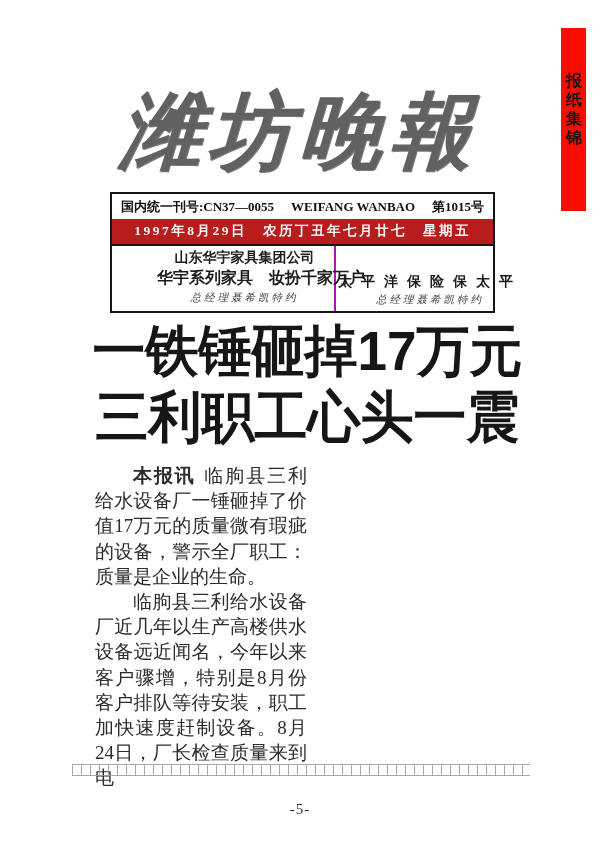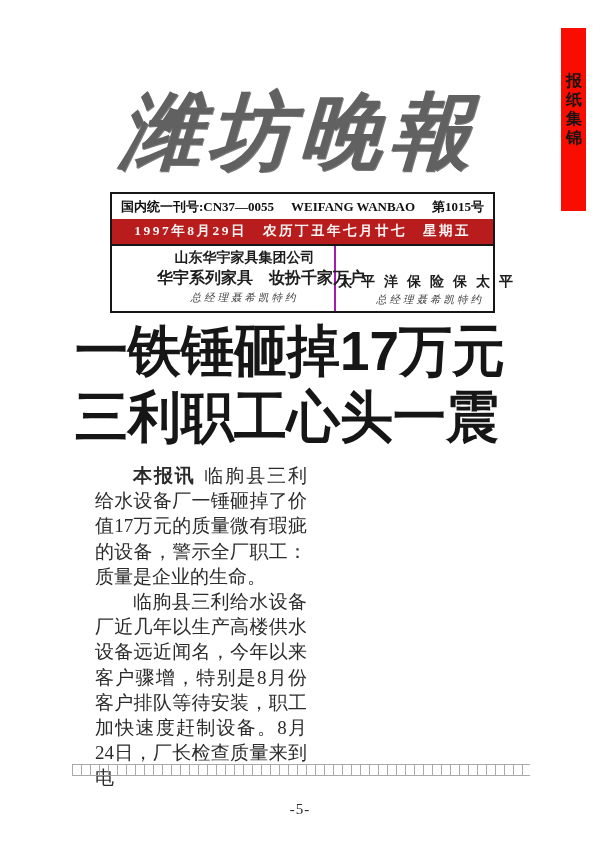--- a/index.html
+++ b/index.html
@@ -100,21 +100,21 @@
     letter-spacing: 3px;
     margin-top: 2px;
     white-space: nowrap;
   }
 
   
   .headline {
     position: absolute;
     left: 75px; top: 318px;
     width: 465px;
-    text-align: left;
+    text-align: center;
     font-family: "Liberation Sans", sans-serif;
     font-weight: 900;
     color: #161616;
     line-height: 66px;
     white-space: nowrap;
   }
   .headline-line {
     font-size: 53px;
     letter-spacing: 0px;
     transform: scaleY(1.05);

